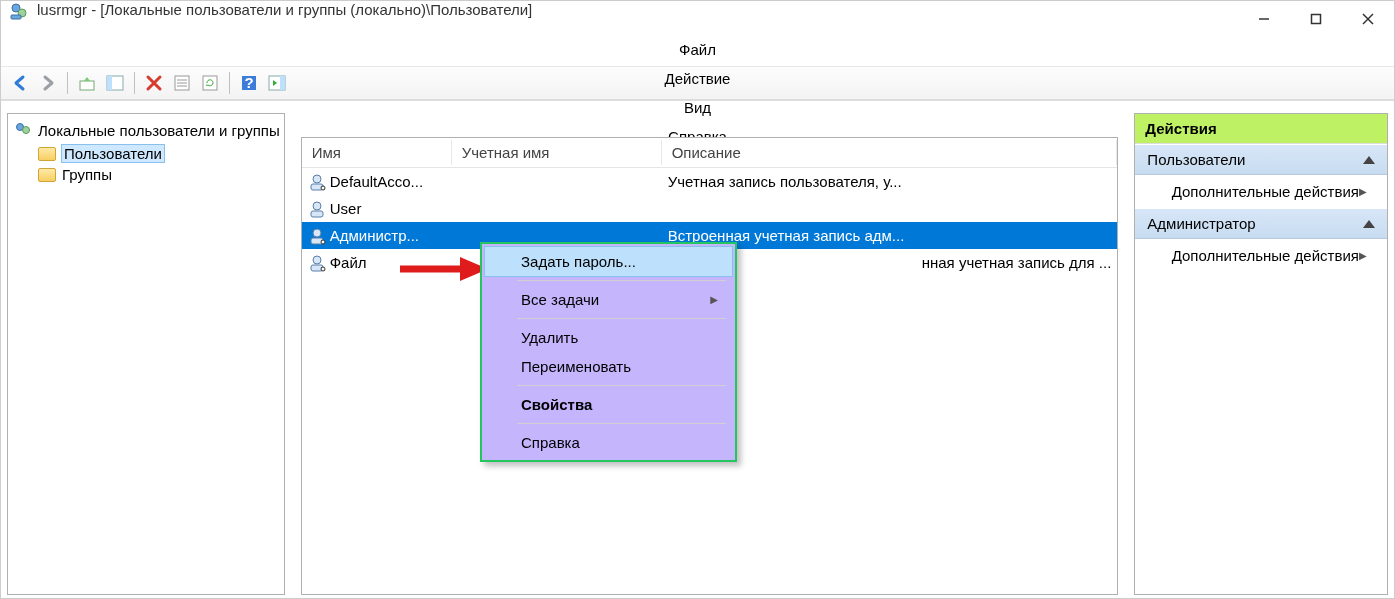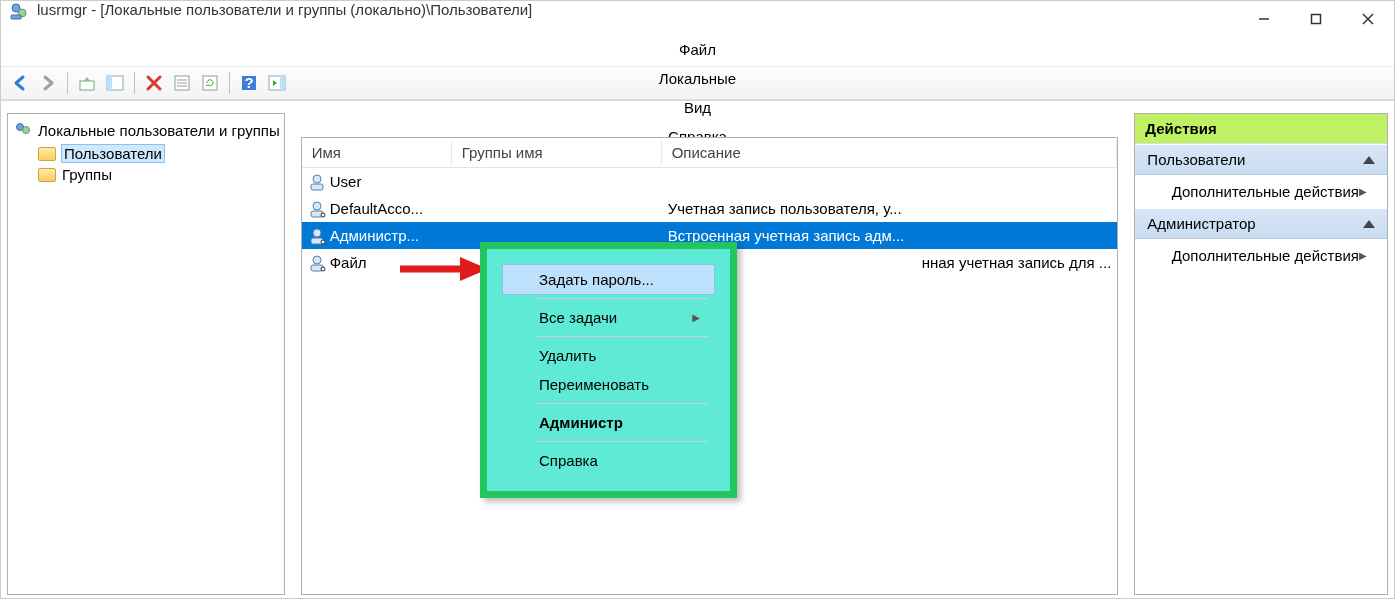--- a/index.html
+++ b/index.html
@@ -27,21 +27,21 @@
 .col.name{width:150px;} .col.full{width:210px;} .col.desc{flex:1;}
 .list-row { display:flex; align-items:center; height:27px; }
 .list-row .c { padding: 0 6px; white-space:nowrap; overflow:hidden; text-overflow:ellipsis;}
 .list-row .c.name{width:150px; display:flex; align-items:center; gap:4px;} .list-row .c.full{width:210px;} .list-row .c.desc{flex:1;}
 .list-row.sel { background:#0078d7; color:#fff; }
 .usericon { width:18px; height:18px; flex-shrink:0;}
 .actions { width: 324px; display:flex; flex-direction:column; }
 .actions-title { background:#bef264; padding:6px 10px; font-weight:600; border-bottom:1px solid #ddd;}
 .actions-section { background: linear-gradient(#d7e6f7, #c8dcf1); padding:6px 12px; display:flex; justify-content:space-between; align-items:center; border-top:1px solid #fff; border-bottom:1px solid #b7c9dc;}
 .actions-item { padding: 8px 12px 8px 28px; display:flex; justify-content:center; align-items:center;}
-.ctxmenu { position:absolute; left:480px; top:242px; width:257px; background:#5eead4; border:7px solid #22c55e; box-shadow: 4px 4px 6px rgba(0,0,0,0.25); padding:16px; z-index:50;}
+.ctxmenu { position:absolute; left:480px; top:242px; width:257px; background:#c4b5fd; border:2px solid #22c55e; box-shadow: 4px 4px 6px rgba(0,0,0,0.25); padding:3px; z-index:50;}
 .ctxmenu .mi { padding:6px 14px 6px 36px; display:flex; justify-content:space-between; align-items:center; position:relative;}
 .ctxmenu .mi.hov { background:#bde0fc; outline:1px solid #8ac1ec;}
 .ctxmenu .msep { height:1px; background:#d0d0d0; margin:4px 6px 4px 32px;}
 .ctxmenu .mi.bold { font-weight:700;}
 .arrow-annot { position:absolute; left:400px; top:254px; z-index:40;}
 .tri { color:#555; font-size:10px;}
 .chev-up { width:0;height:0;border-left:6px solid transparent;border-right:6px solid transparent;border-bottom:8px solid #444;}
 </style>
 </head>
 <body>
@@ -70,21 +70,21 @@
         <svg width="12" height="12">
           <line x1="1" y1="1" x2="11" y2="11" stroke="#333" stroke-width="1.5"></line>
           <line x1="11" y1="1" x2="1" y2="11" stroke="#333" stroke-width="1.5"></line>
         </svg>
       </div>
   </div>
 </div>
 
 <div class="menubar">
   <span class="item">Файл</span>
-  <span class="item">Локальные</span>
+  <span class="item">Действие</span>
   <span class="item">Вид</span>
   <span class="item">Справка</span>
 </div>
 
 <div class="toolbar">
   <div class="btn">
       <svg width="18" height="18" viewBox="0 0 18 18">
         <path d="M12 3 L5 9 L12 15" fill="none" stroke="#2e7cd6" stroke-width="3" stroke-linejoin="round" stroke-linecap="round"></path>
       </svg>
     </div>
@@ -159,47 +159,47 @@
     </div>
     <div class="tree-row indent">
       <span class="folder"></span>
       <span class="label">Группы</span>
     </div>
   </div>
 
   <div class="panel list">
     <div class="list-header">
       <div class="col name">Имя</div>
-      <div class="col full">Группы имя</div>
+      <div class="col full">Учетная имя</div>
       <div class="col desc">Описание</div>
     </div>
 
-    <div class="list-row">
-      <div class="c name">
-          <span class="usericon"><svg width="18" height="18">
-              <circle cx="9" cy="6" r="4" fill="#d7e7f7" stroke="#5a7fa8"></circle>
-              <rect x="3" y="11" width="12" height="6" rx="2" fill="#d7e7f7" stroke="#5a7fa8"></rect>
-            </svg></span>
-          <span>User</span>
-        </div>
-      <div class="c full"></div>
-      <div class="c desc"></div>
-    </div>
     <div class="list-row">
       <div class="c name">
           <span class="usericon"><svg width="18" height="18">
               <circle cx="9" cy="6" r="4" fill="#d7e7f7" stroke="#5a7fa8"></circle>
               <rect x="3" y="11" width="12" height="6" rx="2" fill="#d7e7f7" stroke="#5a7fa8"></rect>
               <path d="M13 13 l4 4" stroke="#333"></path>
               <circle cx="15" cy="15" r="2" fill="#fff" stroke="#333"></circle>
             </svg></span>
           <span>DefaultAcco...</span>
         </div>
       <div class="c full"></div>
       <div class="c desc">Учетная запись пользователя, у...</div>
+    </div>
+    <div class="list-row">
+      <div class="c name">
+          <span class="usericon"><svg width="18" height="18">
+              <circle cx="9" cy="6" r="4" fill="#d7e7f7" stroke="#5a7fa8"></circle>
+              <rect x="3" y="11" width="12" height="6" rx="2" fill="#d7e7f7" stroke="#5a7fa8"></rect>
+            </svg></span>
+          <span>User</span>
+        </div>
+      <div class="c full"></div>
+      <div class="c desc"></div>
     </div>
     <div class="list-row sel">
       <div class="c name">
           <span class="usericon"><svg width="18" height="18">
               <circle cx="9" cy="6" r="4" fill="#d7e7f7" stroke="#5a7fa8"></circle>
               <rect x="3" y="11" width="12" height="6" rx="2" fill="#d7e7f7" stroke="#5a7fa8"></rect>
               <path d="M13 13 l4 4" stroke="#333"></path>
               <circle cx="15" cy="15" r="2" fill="#fff" stroke="#333"></circle>
             </svg></span>
           <span>Администр...</span>
@@ -259,19 +259,19 @@
     </div>
   <div class="msep"></div>
   <div class="mi">
       <span>Удалить</span>
     </div>
   <div class="mi">
       <span>Переименовать</span>
     </div>
   <div class="msep"></div>
   <div class="mi bold">
-      <span>Администр</span>
+      <span>Свойства</span>
     </div>
   <div class="msep"></div>
   <div class="mi">
       <span>Справка</span>
     </div>
 </div>
 
 </body></html>

